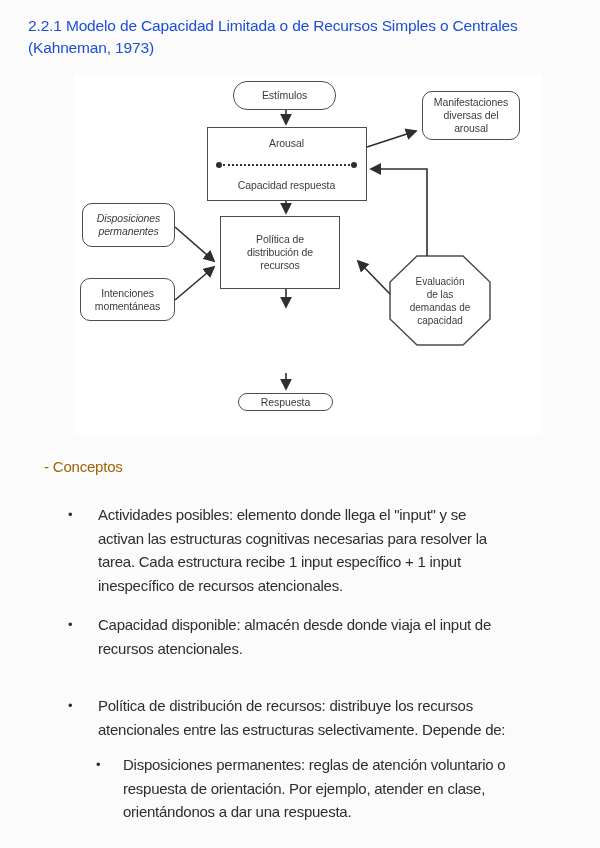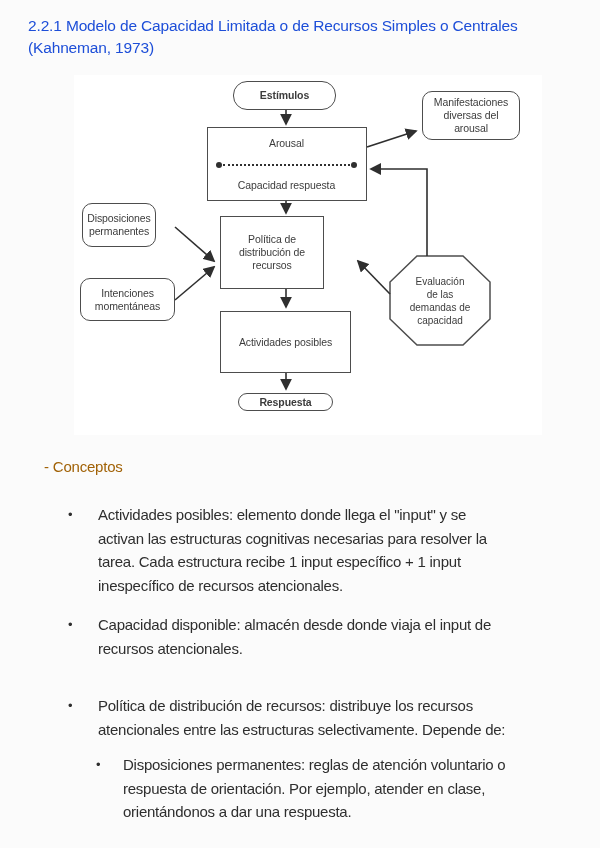--- a/index.html
+++ b/index.html
@@ -34,21 +34,21 @@
     position: absolute;
     border: 1.5px solid #4d4d4d;
     background: #fff;
     display: flex; align-items: center; justify-content: center;
     text-align: center;
     font-size: 10.5px; line-height: 13px;
     letter-spacing: -0.1px;
     color: #3c3c3c;
     white-space: pre-line;
   }
-  .node.rounded8  { border-radius: 14px; font-weight: bold; }
+  .node.rounded8  { border-radius: 14px; }
   .node.rounded10 { border-radius: 10px; }
   .node.plain-label { border: none; background: transparent; }
   .octagon-label {
     position: absolute;
     display: flex; align-items: center; justify-content: center;
     text-align: center;
     font-size: 10px; line-height: 13px;
     color: #3c3c3c;
     white-space: pre-line;
   }
@@ -132,36 +132,35 @@
         <span class="dashes"></span>
         <span class="dot"></span>
       </span>
       <span class="node plain-label" style="left:0; top:51px; width:157px; height:13px;">Capacidad respuesta</span>
     </div>
 
     <div class="node rounded10" style="left:348px; top:16px; width:98px; height:49px;">Manifestaciones
 diversas del
 arousal</div>
 
-    <div class="node rounded10" style="left:8px; top:128px; width:74px; height:44px;">Disposiciones
+    <div class="node rounded10" style="left:8px; top:128px; width:93px; height:44px;font-style:italic;">Disposiciones
 permanentes</div>
 
     <div class="node rounded10" style="left:6px; top:203px; width:95px; height:43px;">Intenciones
 momentáneas</div>
 
-    <div class="node" style="left:146px; top:141px; width:104px; height:73px;">Política de
+    <div class="node" style="left:146px; top:141px; width:120px; height:73px;">Política de
 distribución de
 recursos</div>
 
     <div class="octagon-label" style="left:316px; top:181px; width:100px; height:89px;">Evaluación
 de las
 demandas de
 capacidad</div>
 
-    <div class="node" style="left:146px; top:236px; width:131px; height:62px;">Actividades posibles</div>
 
     <div class="node rounded8" style="left:164px; top:318px; width:95px; height:18px;">Respuesta</div>
 
   </figure>
 
   <div class="section-label">- Conceptos</div>
 
   <div class="bullet lvl1" style="top:503px;">
     <span class="marker">•</span>
     <div class="btext">Actividades posibles: elemento donde llega el "input" y se

